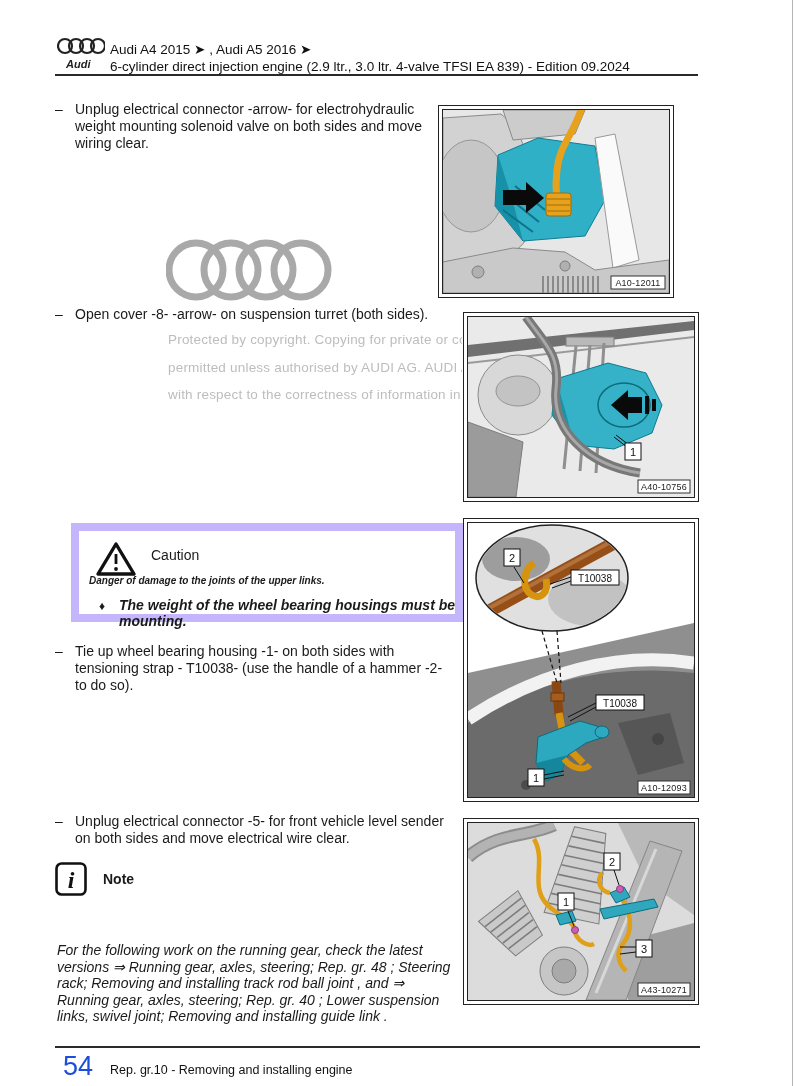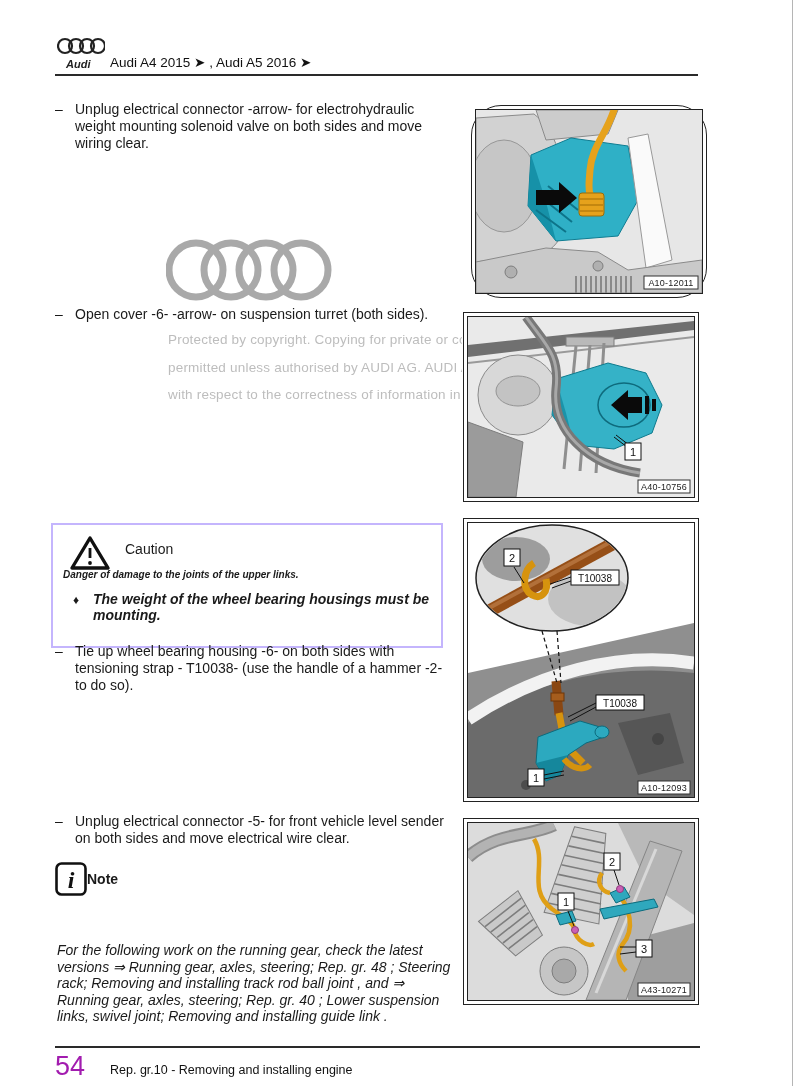--- a/index.html
+++ b/index.html
@@ -9,104 +9,105 @@
     width: 794px; height: 1086px;
     background: #fff;
     font-family: "Liberation Sans", sans-serif;
     color: #1a1a1a;
     overflow: hidden;
   }
   .edge-line { position:absolute; top:0; bottom:0; right:1px; width:1px; background:#b5b5b5; }
 
   
   .hdr-logo { position:absolute; left:57px; top:36px; width:48px; height:36px; }
-  .hdr-text { position:absolute; left:110px; top:54px; font-size:13.5px; line-height:17px; color:#111; }
+  .hdr-text { position:absolute; left:110px; top:41px; font-size:13.5px; line-height:17px; color:#111; }
   .hdr-rule { position:absolute; left:55px; top:74px; width:643px; height:2px; background:#2a2a2a; }
 
   
   .item { position:absolute; left:55px; display:flex; font-size:14px; line-height:17px; }
   .item .dash { width:20px; flex:0 0 20px; }
   .item .itx { width:378px; }
 
   
   .rings-wm { position:absolute; left:166px; top:236px; }
 
   
   .copy-wm { position:absolute; left:168px; top:326px; width:294px; overflow:hidden;
              color:#bdbdbd; font-size:13.5px; letter-spacing:0.2px; }
   .copy-wm div { white-space:nowrap; line-height:27.5px; }
 
   
-  .caution { position:absolute; left:51px; top:523px; width:392px; height:125px;
-             border:2px solid #c4b5fd; background:#fff; }
+  .caution { position:absolute; left:71px; top:523px; width:392px; height:99px;
+             border:8px solid #c4b5fd; background:#fff; }
   .caution .c-icon { position:absolute; left:16px; top:10px; }
   .caution .c-title { position:absolute; left:72px; top:16px; font-size:14px; }
   .caution .c-lead { position:absolute; left:10px; top:44px; width:372px;
                      font-style:italic; font-weight:bold; font-size:10px; }
   .caution .c-bullet { position:absolute; left:20px; top:66px; width:362px; display:flex;
                        font-style:italic; font-weight:bold; font-size:14px; line-height:16px; }
   .caution .c-bullet .bm { width:20px; flex:0 0 20px; font-size:12px; padding-top:1px; }
 
   
   .note-hdr { position:absolute; left:55px; top:862px; display:flex; align-items:center; }
-  .note-hdr .n-title { font-weight:bold; font-size:14px; }
+  .note-hdr .n-title { margin-left:16px; font-weight:bold; font-size:14px; }
   .note-text { position:absolute; left:57px; top:942px; width:402px;
                font-style:italic; font-size:14px; line-height:16.5px; }
 
   
   .fig { position:absolute; border:1px solid #222; background:#fff; padding:3px; }
   .fig-inner { border:1px solid #222; background:#eee; }
   .fig svg { display:block; }
   .fig text { font-family:"Liberation Sans", sans-serif; }
   .lbl { font-size:9px; fill:#222; letter-spacing:0.2px; }
   .co  { font-size:11px; fill:#111; }
   .tool { font-size:10px; fill:#111; }
 
   
   .ftr-rule { position:absolute; left:55px; top:1046px; width:645px; height:2px; background:#2a2a2a; }
-  .ftr-page { position:absolute; left:55px; top:1051px; font-size:27px; color:#a21caf; }
+  .ftr-page { position:absolute; left:63px; top:1051px; font-size:27px; color:#1d4ed8; }
   .ftr-cap  { position:absolute; left:110px; top:1063px; font-size:12.5px; color:#111; }
 </style>
 </head>
 <body>
 
 <div class="page">
   <div class="edge-line"></div>
 
   <svg class="hdr-logo" viewBox="0 0 48 36" width="48" height="36">
     <g fill="none" stroke="#222" stroke-width="2.2">
       <circle cx="8" cy="10" r="7"></circle>
         <circle cx="19" cy="10" r="7"></circle>
       <circle cx="30" cy="10" r="7"></circle>
         <circle cx="41" cy="10" r="7"></circle>
     </g>
     <text x="9" y="32" font-size="11" font-weight="bold" font-style="italic" fill="#222">Audi</text>
   </svg>
   <div class="hdr-text">
     <div>Audi A4 2015 ➤ , Audi A5 2016 ➤</div>
+    <div>6-cylinder direct injection engine (2.9 ltr., 3.0 ltr. 4-valve TFSI EA 839) - Edition 09.2024</div>
   </div>
   <div class="hdr-rule"></div>
 
   <div class="item" style="top:101px">
     <span class="dash">–</span>
     <span class="itx">Unplug electrical connector -arrow- for electrohydraulic weight mounting solenoid valve on both sides and move wiring clear.</span>
   </div>
 
   <svg class="rings-wm" viewBox="0 0 166 70" width="166" height="70">
     <g fill="none" stroke="#a9a9a9" stroke-width="7">
       <circle cx="30" cy="34" r="27"></circle>
         <circle cx="65" cy="34" r="27"></circle>
       <circle cx="100" cy="34" r="27"></circle>
         <circle cx="135" cy="34" r="27"></circle>
     </g>
   </svg>
 
   <div class="item" style="top:306px">
     <span class="dash">–</span>
-    <span class="itx">Open cover -6- -arrow- on suspension turret (both sides).</span>
+    <span class="itx">Open cover -8- -arrow- on suspension turret (both sides).</span>
   </div>
 
   <div class="copy-wm">
     <div>Protected by copyright. Copying for private or comme</div>
     <div>permitted unless authorised by AUDI AG. AUDI AG do</div>
     <div>with respect to the correctness of information in this</div>
   </div>
 
   <div class="caution">
     <svg class="c-icon" viewBox="0 0 42 36" width="42" height="36">
@@ -117,38 +118,38 @@
     <div class="c-title">Caution</div>
     <div class="c-lead">Danger of damage to the joints of the upper links.</div>
     <div class="c-bullet">
       <span class="bm">♦</span>
       <span>The weight of the wheel bearing housings must be mounting.</span>
     </div>
   </div>
 
   <div class="item" style="top:643px">
     <span class="dash">–</span>
-    <span class="itx">Tie up wheel bearing housing -6- on both sides with tensioning strap - T10038- (use the handle of a hammer -2- to do so).</span>
+    <span class="itx">Tie up wheel bearing housing -1- on both sides with tensioning strap - T10038- (use the handle of a hammer -2- to do so).</span>
   </div>
 
   <div class="item" style="top:813px">
     <span class="dash">–</span>
     <span class="itx">Unplug electrical connector -5- for front vehicle level sender on both sides and move electrical wire clear.</span>
   </div>
 
   <div class="note-hdr">
     <svg viewBox="0 0 32 34" width="32" height="34">
       <rect x="1.5" y="1.5" width="29" height="31" rx="5" fill="none" stroke="#111" stroke-width="2.6"></rect>
       <text x="16" y="26" text-anchor="middle" font-size="24" font-weight="bold" font-style="italic" font-family="Liberation Serif, serif" fill="#111">i</text>
     </svg>
     <span class="n-title">Note</span>
   </div>
   <div class="note-text">For the following work on the running gear, check the latest versions ⇒  Running gear, axles, steering; Rep. gr.  48 ; Steering rack; Removing and installing track rod ball joint , and ⇒  Running gear, axles, steering; Rep. gr.  40 ; Lower suspension links, swivel joint; Removing and installing guide link .</div>
 
-  <div class="fig" style="left:471px; top:105px;border-radius:30px;">
+  <div class="fig" style="left:438px; top:105px;">
     <div class="fig-inner">
       <svg viewBox="0 0 226 183" width="226" height="183">
         <rect width="226" height="183" fill="#e7e7e7"></rect>
         <g>
           <path d="M0,8 L58,4 C78,20 88,45 82,70 C96,96 92,130 70,142 L0,152 Z" fill="#d2d2d2" stroke="#8a8a8a"></path>
           <ellipse cx="28" cy="76" rx="34" ry="46" fill="#c6c6c6" stroke="#979797"></ellipse>
           <path d="M60,0 L142,0 L132,24 L70,30 Z" fill="#cccccc" stroke="#8a8a8a"></path>
           <path d="M55,45 L95,28 L152,36 L162,90 L142,126 L80,131 L52,96 Z" fill="#2fb0c6" stroke="#0f7d92"></path>
           <path d="M55,45 L52,96 L80,131 L70,92 Z" fill="#1691a8"></path>
           <path d="M60,100 L90,122 M66,88 L96,112 M72,76 L102,100" stroke="#0d7489" stroke-width="2" fill="none"></path>

